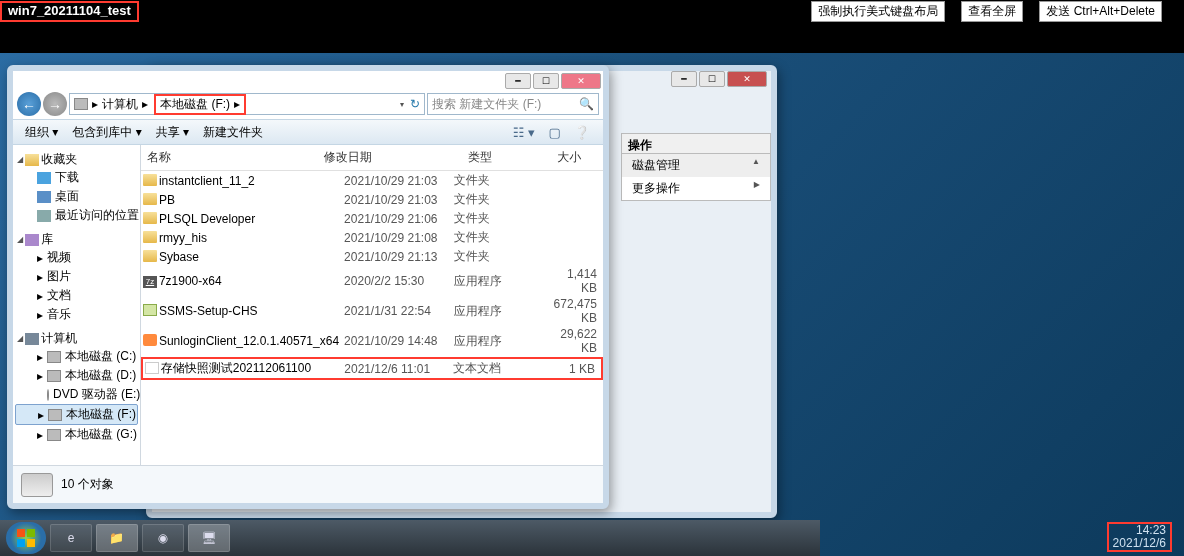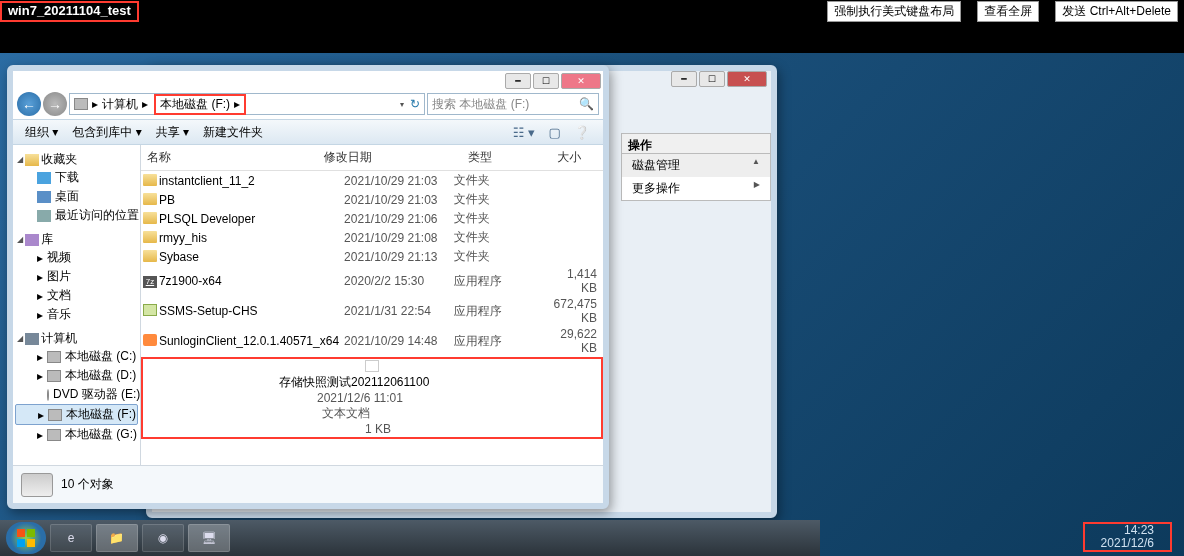--- a/index.html
+++ b/index.html
@@ -1,17 +1,17 @@
 <!DOCTYPE html>
 <html><head>
 <meta charset="utf-8">
 <style>
 * { margin: 0; padding: 0; box-sizing: border-box; font-family: "Microsoft YaHei", Tahoma, sans-serif; font-size: 12px; }
 html, body { width: 1184px; height: 556px; overflow: hidden; }
-.viewer-bar { height: 22px; background: #000; display: flex; align-items: center; justify-content: space-between; padding: 0 6px 0 0; }
+.viewer-bar { height: 22px; background: #000; display: flex; align-items: center; justify-content: space-between; padding: 0 22px 0 0; }
 .vm-name-box { border: 2px solid #ff3b30; padding: 0 6px 2px; }
 .vm-name { color: #fff; font-size: 13px; font-weight: bold; }
 .viewer-btns { display: flex; gap: 16px; }
 .viewer-btn { background: #fff; border: 1px solid #999; padding: 1px 6px; cursor: pointer; }
 .black-strip { height: 31px; background: #000; }
 .desktop { position: relative; height: 503px; background: linear-gradient(135deg,#2b6ca3 0%,#1a4f7a 40%,#0d3a5c 100%); }
 .window { position: absolute; background: #fff; border: 1px solid #5a7a9a; border-radius: 6px; box-shadow: 2px 4px 12px rgba(0,0,0,.4); }
 .win-back { left: 146px; top: 12px; width: 631px; height: 453px; background: #e9eff5; border: 6px solid #c7d8e8; }
 .win-back .titlebar { height: 20px; display: flex; justify-content: flex-end; padding-right: 4px; gap: 2px; }
 .title-btn { width: 26px; height: 16px; background: #e8e8e8; border: 1px solid #aaa; border-radius: 2px; display: flex; align-items: center; justify-content: center; font-size: 9px; line-height: 1; }
@@ -37,34 +37,34 @@
 .sb-head { display:flex; align-items:center; gap:2px; padding: 0 4px; font-weight:normal; }
 .sb-item { padding: 1px 0 1px 24px; display:flex; align-items:center; gap:4px; white-space:nowrap; }
 .sb-item.sel { background:#d5e8f7; border:1px solid #7da2ce; border-radius:2px; margin:0 2px; padding-left:22px; }
 .filelist { flex:1; overflow:hidden; }
 .fl-head { display:flex; border-bottom:1px solid #e0e0e0; padding: 4px 0; color:#333; }
 .fl-col-name { width: 204px; padding-left: 6px; }
 .fl-col-date { width: 110px; }
 .fl-col-type { width: 100px; margin-left: 46px; }
 .fl-col-size { width: 50px; padding-right:10px; }
 .fl-row { display:flex; padding: 1px 0; align-items:center; }
-.fl-row.hl { border: 2px solid #ff3b30; margin: 1px 0; flex-direction: column; }
+.fl-row.hl { border: 2px solid #ff3b30; margin: 1px 0; }
 .fl-icon { width: 18px; text-align:center; font-size:11px; }
 .fl-name { width: 186px; white-space:nowrap; overflow:hidden; }
 .fl-date { width: 110px; color:#555; }
 .fl-type { width: 100px; color:#555; white-space:nowrap; overflow:hidden; text-overflow:ellipsis; }
 .fl-size { width: 50px; text-align:right; padding-right:6px; color:#555; }
 .statusbar { height:38px; border-top:1px solid #d0d8e0; display:flex; align-items:center; padding:0 8px; gap:8px; background:#f4f8fb; }
 .drive-icon { width:32px; height:24px; background:linear-gradient(#ccc,#eee); border:1px solid #999; border-radius:3px; }
 .taskbar { position:absolute; left:0; bottom:0; width:820px; height:36px; background:linear-gradient(#4d5a66,#2b333a); display:flex; align-items:center; padding:0 6px; gap:4px; }
 .start { width:40px; height:32px; border-radius:16px; background:radial-gradient(circle,#8fd14f,#2a6ea8 60%); display:flex; align-items:center; justify-content:center; }
 .tb-btn { width:42px; height:28px; background:rgba(255,255,255,.08); border:1px solid rgba(255,255,255,.15); border-radius:2px; display:flex; align-items:center; justify-content:center; color:#dde; }
 .tb-btn.active { background:rgba(255,255,255,.25); }
 .tray { position:absolute; right:12px; bottom:4px; text-align:right; color:#cfe1f0; line-height:13px; }
-.tray-box { border: 2px solid #ff3b30; padding: 0 16px; }
+.tray-box { border: 2px solid #ff3b30; padding: 0 4px; }
 .tri { font-size:8px; color:#555; }
 .ic { display:inline-block; width:14px; height:12px; }
 .ic-folder { background:linear-gradient(#f7e09a,#e6b84a); border-radius:1px; }
 .ic-7z { background:#555; color:#fff; font-size:8px; text-align:center; line-height:12px;text-decoration:underline; }
 .ic-exe { background:#d4e6a5; border:1px solid #8aab4a; }
 .ic-sun { background:#ff8a3d; border-radius:2px; }
 .ic-msi { background:#e0ecf5; border:1px solid #8ab; }
 .ic-txt { background:#fff; border:1px solid #ccc; }
 .sb-icon { display:inline-block; width:14px; height:12px; vertical-align:middle; }
 .sb-fav { background:linear-gradient(#f7e09a,#e6b84a); }
@@ -128,21 +128,21 @@
         <span style="margin:0 4px;">▸</span>
         <span class="addr-drive">
           <span>本地磁盘 (F:)</span>
           <span style="margin-left:4px;">▸</span>
         </span>
         <span style="flex:1"></span>
         <span class="tri">▾</span>
         <span style="margin-left:6px;color:#27a;">↻</span>
       </div>
       <div class="search-box">
-        <span>搜索 本地磁盘 (F:)</span>
+        <span>搜索 新建文件夹 (F:)</span>
         <span style="flex:1"></span>
         <span>🔍</span>
       </div>
     </div>
     <div class="toolbar">
       <span>组织 ▾</span>
       <span>包含到库中 ▾</span>
       <span>共享 ▾</span>
       <span>新建文件夹</span>
       <span class="toolbar-spacer"></span>

